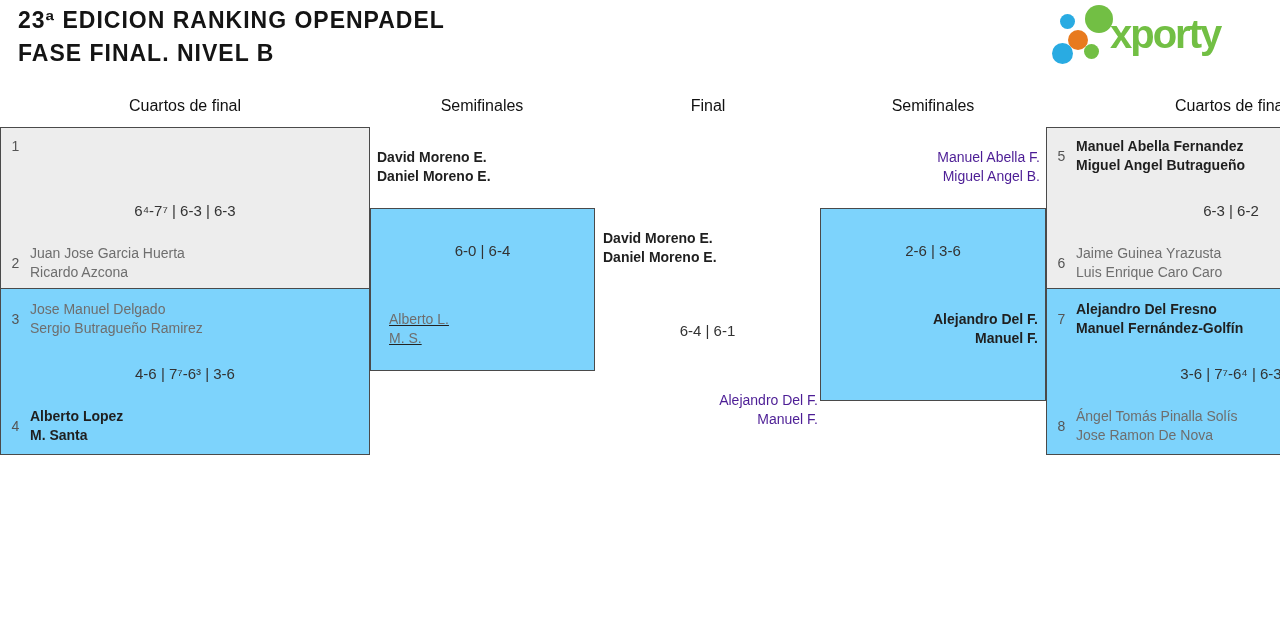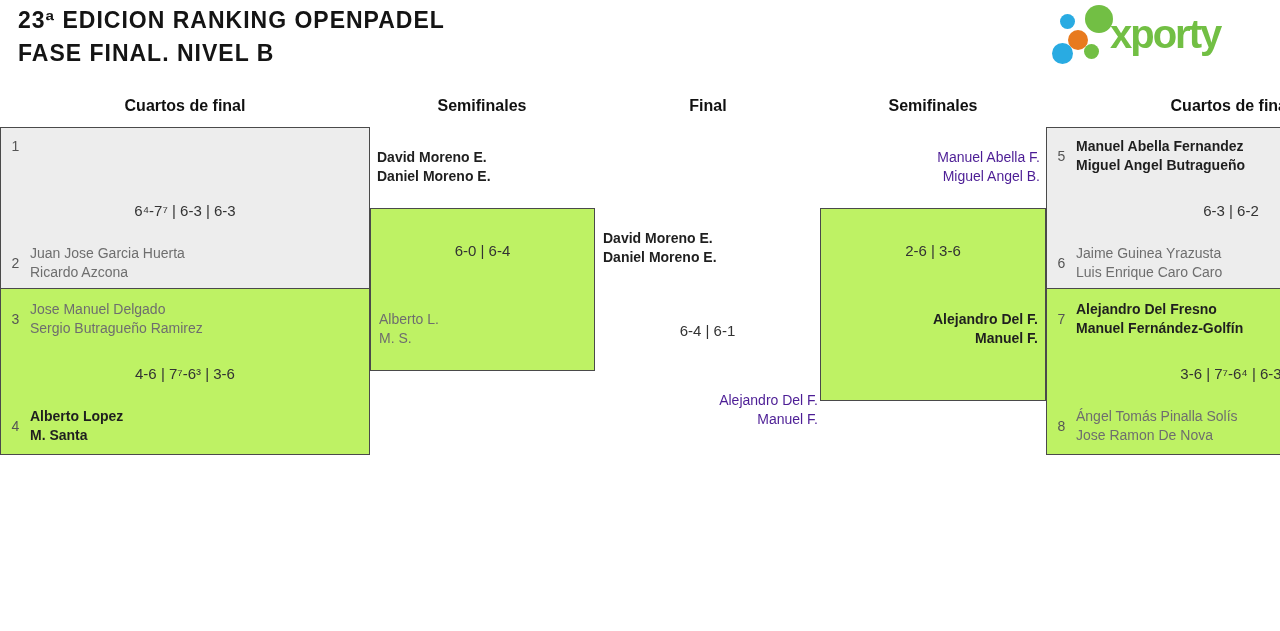--- a/index.html
+++ b/index.html
@@ -9,23 +9,23 @@
   }
   
   .title{position:absolute;left:18px;top:4px;font-size:23px;font-weight:700;
          letter-spacing:1px;line-height:33px;color:#141414;}
   .logo{position:absolute;left:1048px;top:2px;width:232px;height:70px;}
   .dot{position:absolute;border-radius:50%;}
   .brand{position:absolute;left:1110px;top:12px;font-size:40px;font-weight:800;
          letter-spacing:-2px;color:#72bf44;}
   
   .round-header{position:absolute;top:97px;transform:translateX(-50%);
-                font-size:16px;font-weight:700;color:#111;white-space:nowrap;}
+                font-size:16px;font-weight:400;color:#111;white-space:nowrap;}
   
-  .box{position:absolute;border:1px solid #4a4a4a;background:#bef264;box-sizing:border-box;}
+  .box{position:absolute;border:1px solid #4a4a4a;background:#7dd3fc;box-sizing:border-box;}
   .box.shade{background:#ededed;}
   
   .team{position:absolute;display:flex;gap:8px;font-size:14px;line-height:19px;white-space:nowrap;}
   .team .seed{min-width:13px;text-align:center;align-self:center;color:#555;font-size:14px;font-weight:400;}
   .names{display:block;}
   .win .names{font-weight:700;color:#1f1f1f;}
   .lose .names{font-weight:400;color:#6e6e6e;}
   .right-al{text-align:right;}
   
   .score{position:absolute;left:0;width:100%;text-align:center;font-size:15px;color:#333;white-space:nowrap;}
@@ -86,21 +86,21 @@
       <span class="seed">4</span>
       <span class="names">
         <span class="names">Alberto Lopez</span>
         <span class="names">M. Santa</span>
       </span>
     </div>
   </div>
 
   <div class="box" style="left:370px;top:208px;width:225px;height:163px;">
     <div class="score" style="top:33px;">6-0 | 6-4</div>
-    <div class="team lose" style="left:8px;top:101px;">
+    <div class="team lose" style="left:18px;top:101px;text-decoration:underline;">
       <span class="names">
         <span class="names">Alberto L.</span>
         <span class="names">M. S.</span>
       </span>
     </div>
   </div>
 
   <div class="float-team win" style="left:377px;top:148px;">
     <div>David Moreno E.</div>
     <div>Daniel Moreno E.</div>

